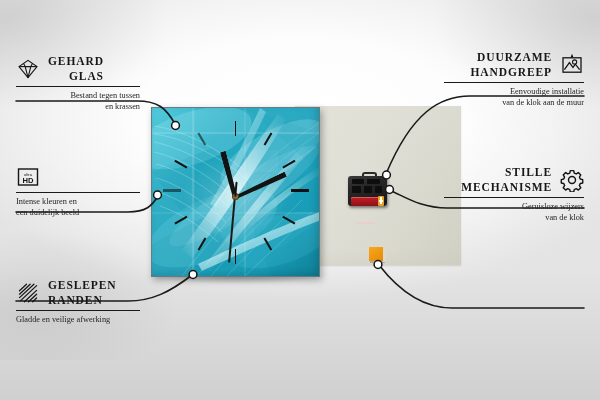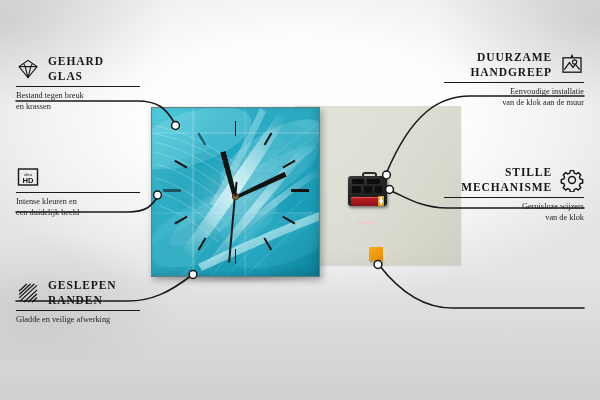--- a/index.html
+++ b/index.html
@@ -288,36 +288,36 @@
     <g fill="#ffffff" stroke="#141414" stroke-width="1.5">
       <circle cx="175.5" cy="125.5" r="3.9"></circle>
       <circle cx="157.5" cy="195" r="3.9"></circle>
       <circle cx="193" cy="274.5" r="3.9"></circle>
       <circle cx="386.5" cy="175" r="3.9"></circle>
       <circle cx="389.5" cy="189.5" r="3.9"></circle>
       <circle cx="378" cy="264.5" r="3.9"></circle>
     </g>
   </svg>
 
-  <div class="feat left" style="left:16px;top:54px;width:124px;">
+  <div class="feat left" style="left:16px;top:54px;width:124px;text-align:right;">
     <div class="head">
       <svg class="ico" viewBox="0 0 24 24">
         <g fill="none" stroke="#151515" stroke-width="1.1">
           <path d="M3 9.6 L12 3.3 L21 9.6 L12 20.7 Z"></path>
           <path d="M3 9.6 H21"></path>
           <path d="M7.6 6.4 L9.2 9.6 L12 20.7"></path>
           <path d="M16.4 6.4 L14.8 9.6 L12 20.7"></path>
           <path d="M9.2 9.6 H14.8"></path>
         </g>
       </svg>
       <div class="titles">GEHARD
 GLAS</div>
     </div>
     <div class="rule"></div>
-    <div class="sub">Bestand tegen breuk
+    <div class="sub">Bestand tegen tussen
 en krassen</div>
   </div>
 
   <div class="feat left" style="left:16px;top:165px;width:124px;">
     <div class="head">
       <svg class="ico" viewBox="0 0 24 24">
         <rect x="2.5" y="4" width="19" height="16" fill="none" stroke="#151515" stroke-width="1.4"></rect>
         <text x="12" y="11.4" font-family="'Liberation Sans',sans-serif" font-size="4.3" text-anchor="middle" fill="#151515">ultra</text>
         <text x="12" y="18" font-family="'Liberation Sans',sans-serif" font-size="7.6" font-weight="bold" text-anchor="middle" fill="#151515">HD</text>
       </svg>

